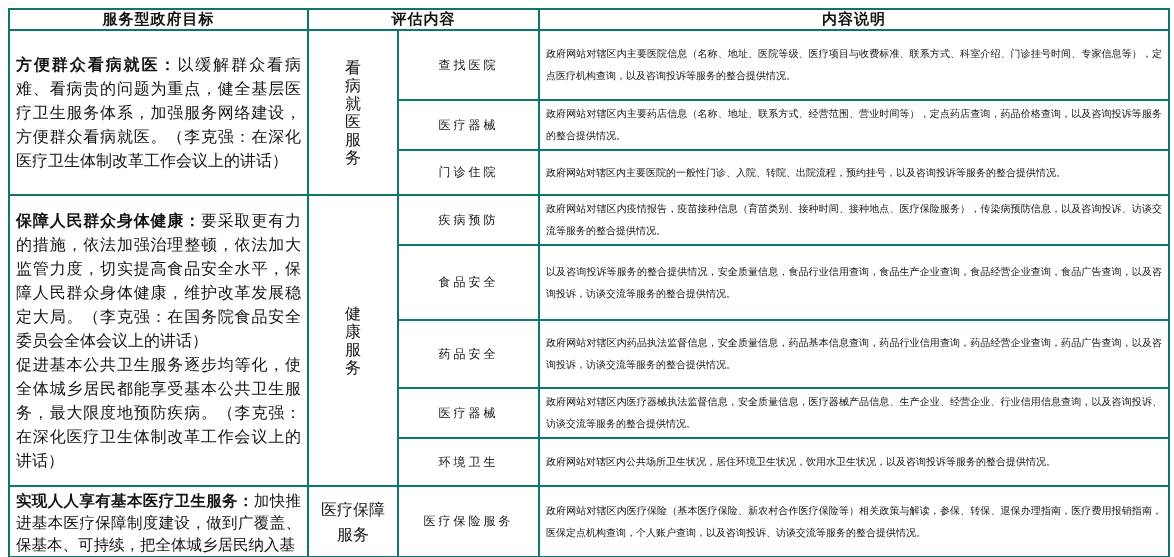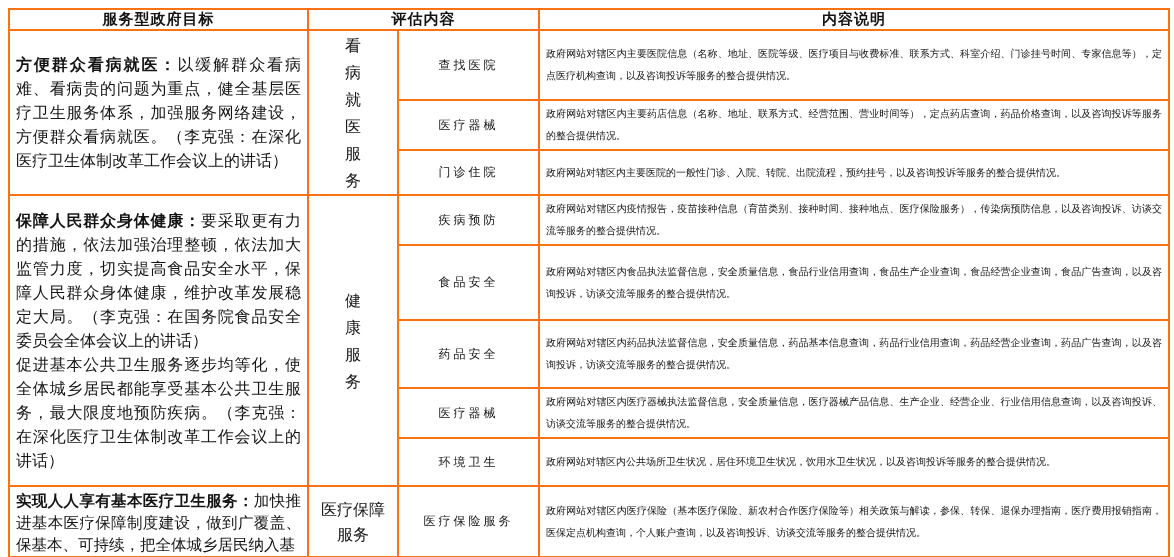--- a/index.html
+++ b/index.html
@@ -17,21 +17,21 @@
   }
   table.doc-table {
     position: absolute;
     left: 8px;
     top: 8px;
     width: 1160px;
     border-collapse: collapse;
     table-layout: fixed;
   }
   td, th {
-    border: 2px solid #f97316;
+    border: 2px solid #0f766e;
     padding: 0;
     vertical-align: middle;
     overflow: hidden;
   }
   th {
     font-size: 15px;
     font-weight: bold;
     letter-spacing: 1px;
     height: 16px;
     text-align: center;
@@ -56,21 +56,21 @@
     max-height: 64px;
     overflow: hidden;
   }
   td.cat {
     text-align: center;
   }
   .vlabel {
     width: 18px;
     margin: 0 auto;
     font-size: 16px;
-    line-height: 27px;
+    line-height: 18px;
     word-break: break-all;
     text-align: center;
   }
   .wlabel {
     width: 70px;
     margin: 0 auto;
     font-size: 16px;
     line-height: 25px;
     word-break: break-all;
     text-align: center;
@@ -140,21 +140,21 @@
       <div>促进基本公共卫生服务逐步均等化，使全体城乡居民都能享受基本公共卫生服务，最大限度地预防疾病。（李克强：在深化医疗卫生体制改革工作会议上的讲话）</div>
     </td>
     <td class="cat" rowspan="5">
       <div class="vlabel">健康服务</div>
     </td>
     <td class="item">疾病预防</td>
     <td class="desc">政府网站对辖区内疫情报告，疫苗接种信息（育苗类别、接种时间、接种地点、医疗保险服务），传染病预防信息，以及咨询投诉、访谈交流等服务的整合提供情况。</td>
   </tr>
   <tr class="h75">
     <td class="item">食品安全</td>
-    <td class="desc">政府网站对辖区内食品执法监督信息，安全质量信息，食品行业信用查询，食品生产企业查询，食品经营企业查询，食品广告查询，以及咨询投诉，访谈交流等服务的整合提供情况。</td>
+    <td class="desc">以及咨询投诉等服务的整合提供情况，安全质量信息，食品行业信用查询，食品生产企业查询，食品经营企业查询，食品广告查询，以及咨询投诉，访谈交流等服务的整合提供情况。</td>
   </tr>
   <tr class="h68">
     <td class="item">药品安全</td>
     <td class="desc">政府网站对辖区内药品执法监督信息，安全质量信息，药品基本信息查询，药品行业信用查询，药品经营企业查询，药品广告查询，以及咨询投诉，访谈交流等服务的整合提供情况。</td>
   </tr>
   <tr class="h44">
     <td class="item">医疗器械</td>
     <td class="desc">政府网站对辖区内医疗器械执法监督信息，安全质量信息，医疗器械产品信息、生产企业、经营企业、行业信用信息查询，以及咨询投诉、访谈交流等服务的整合提供情况。</td>
   </tr>
   <tr class="h48">

